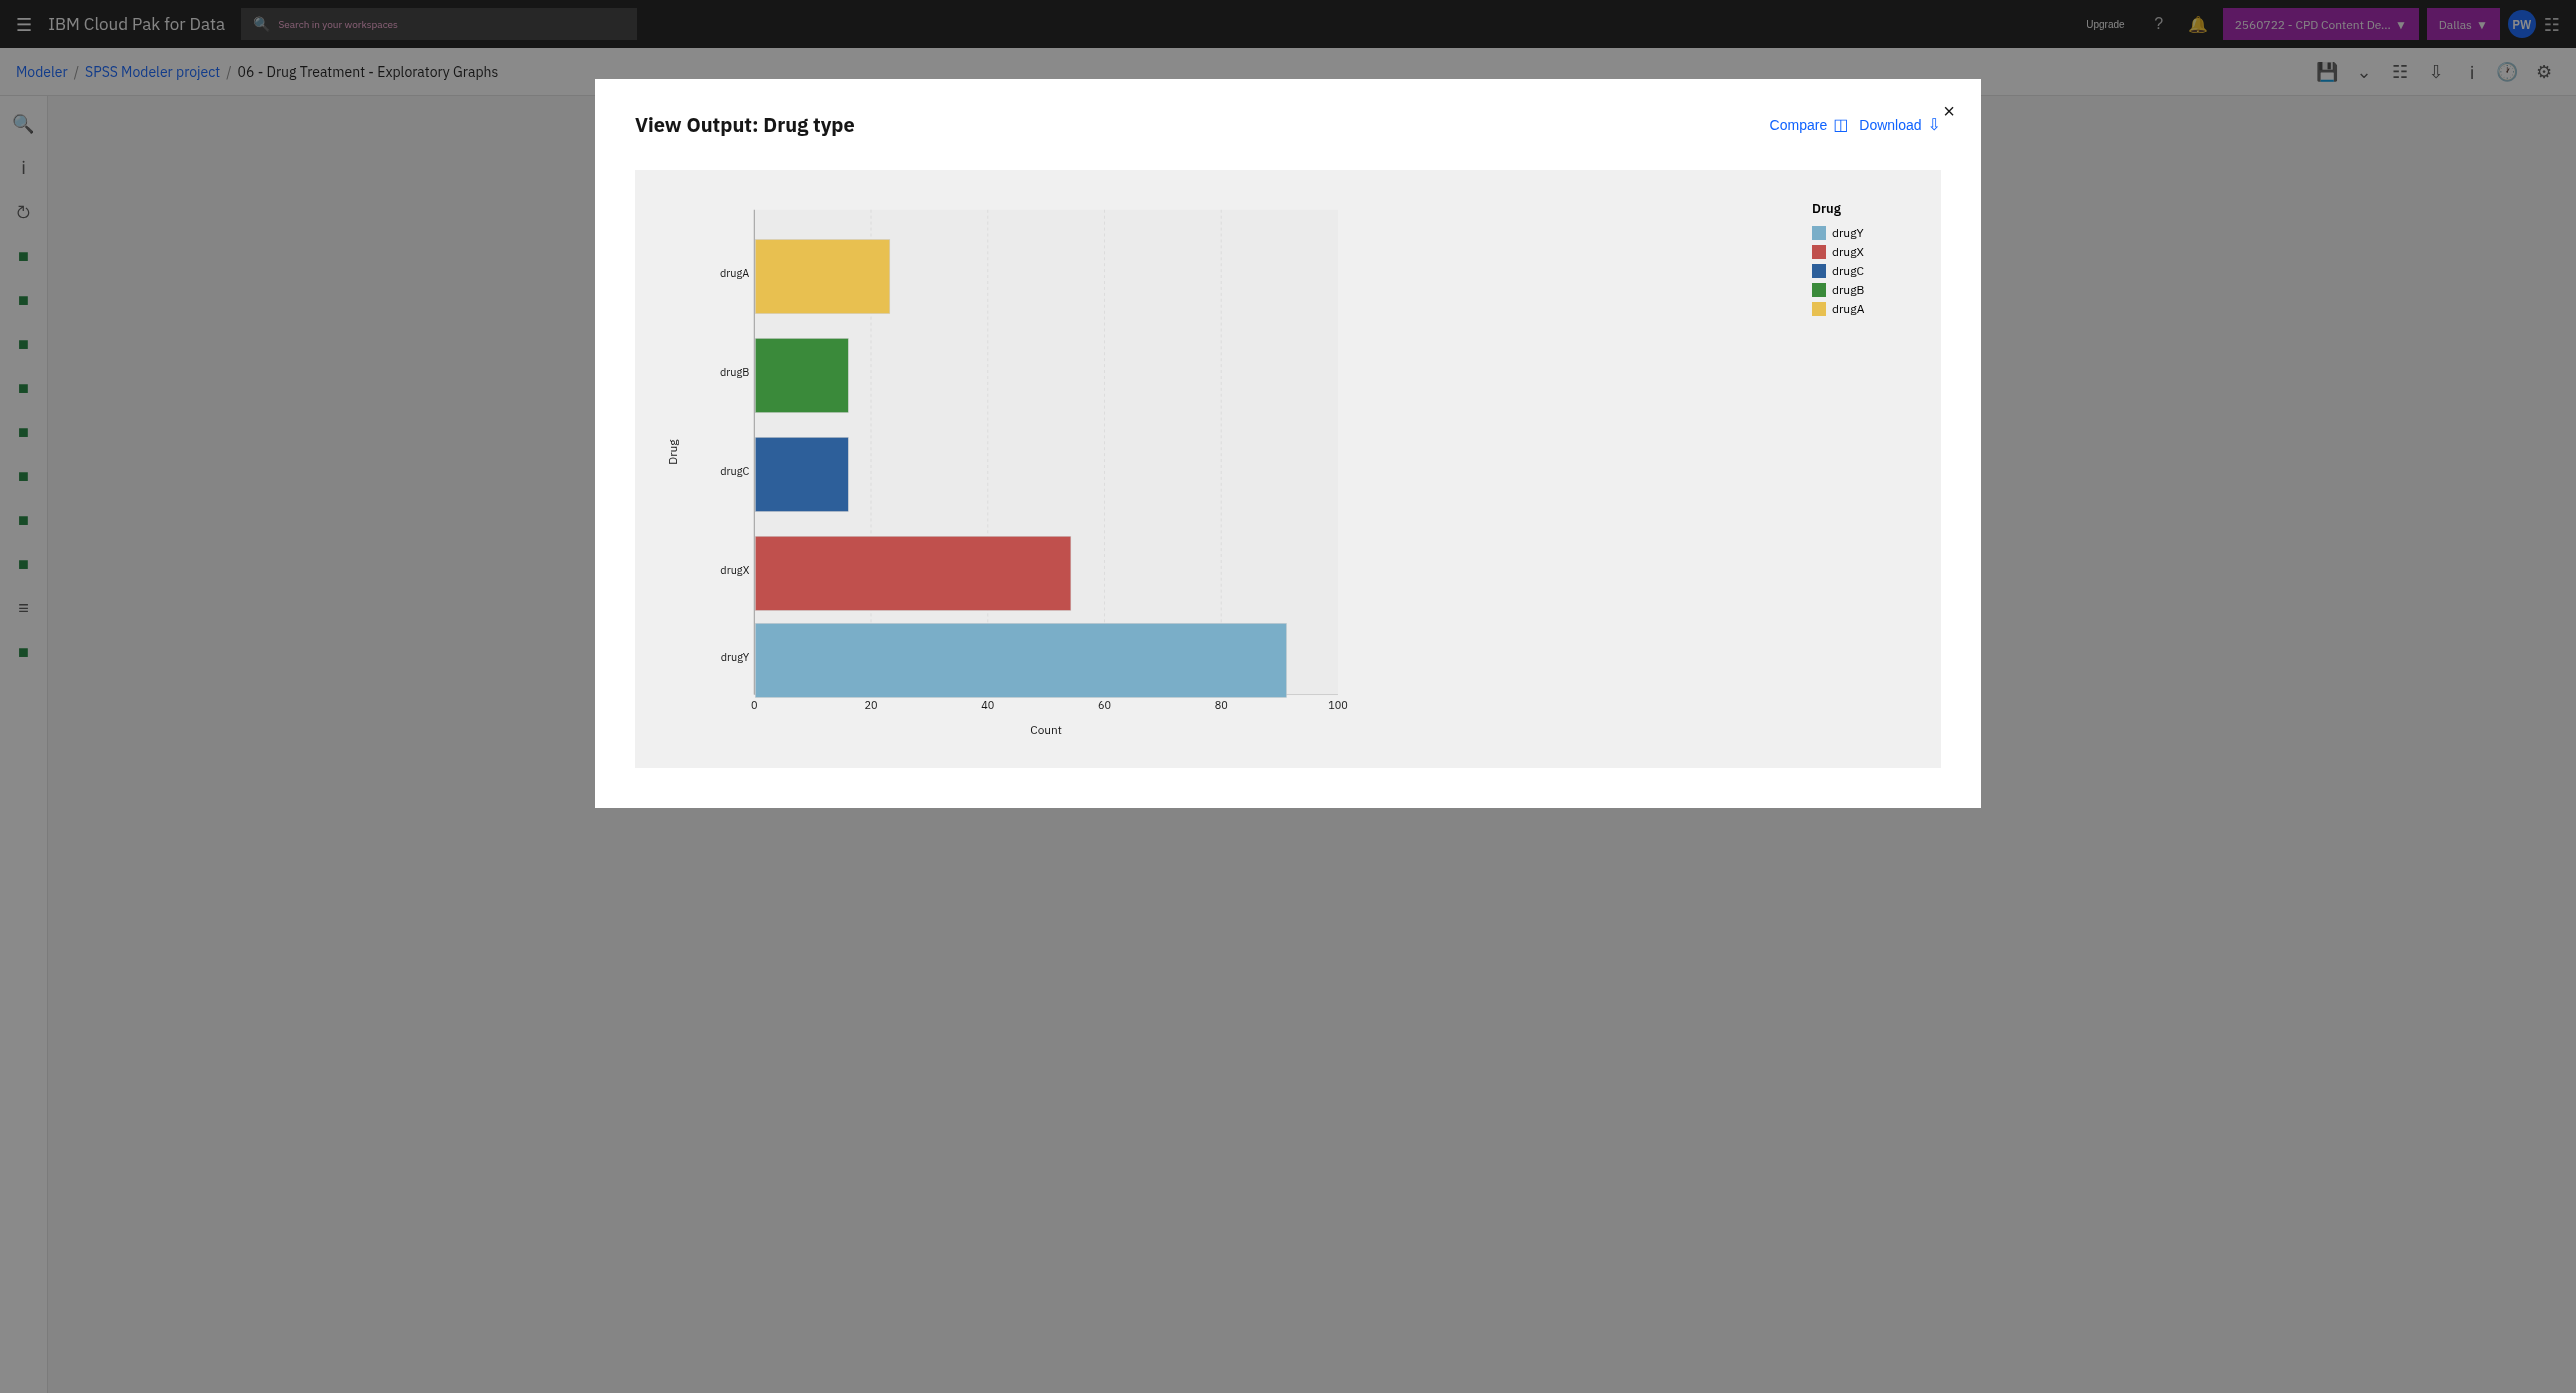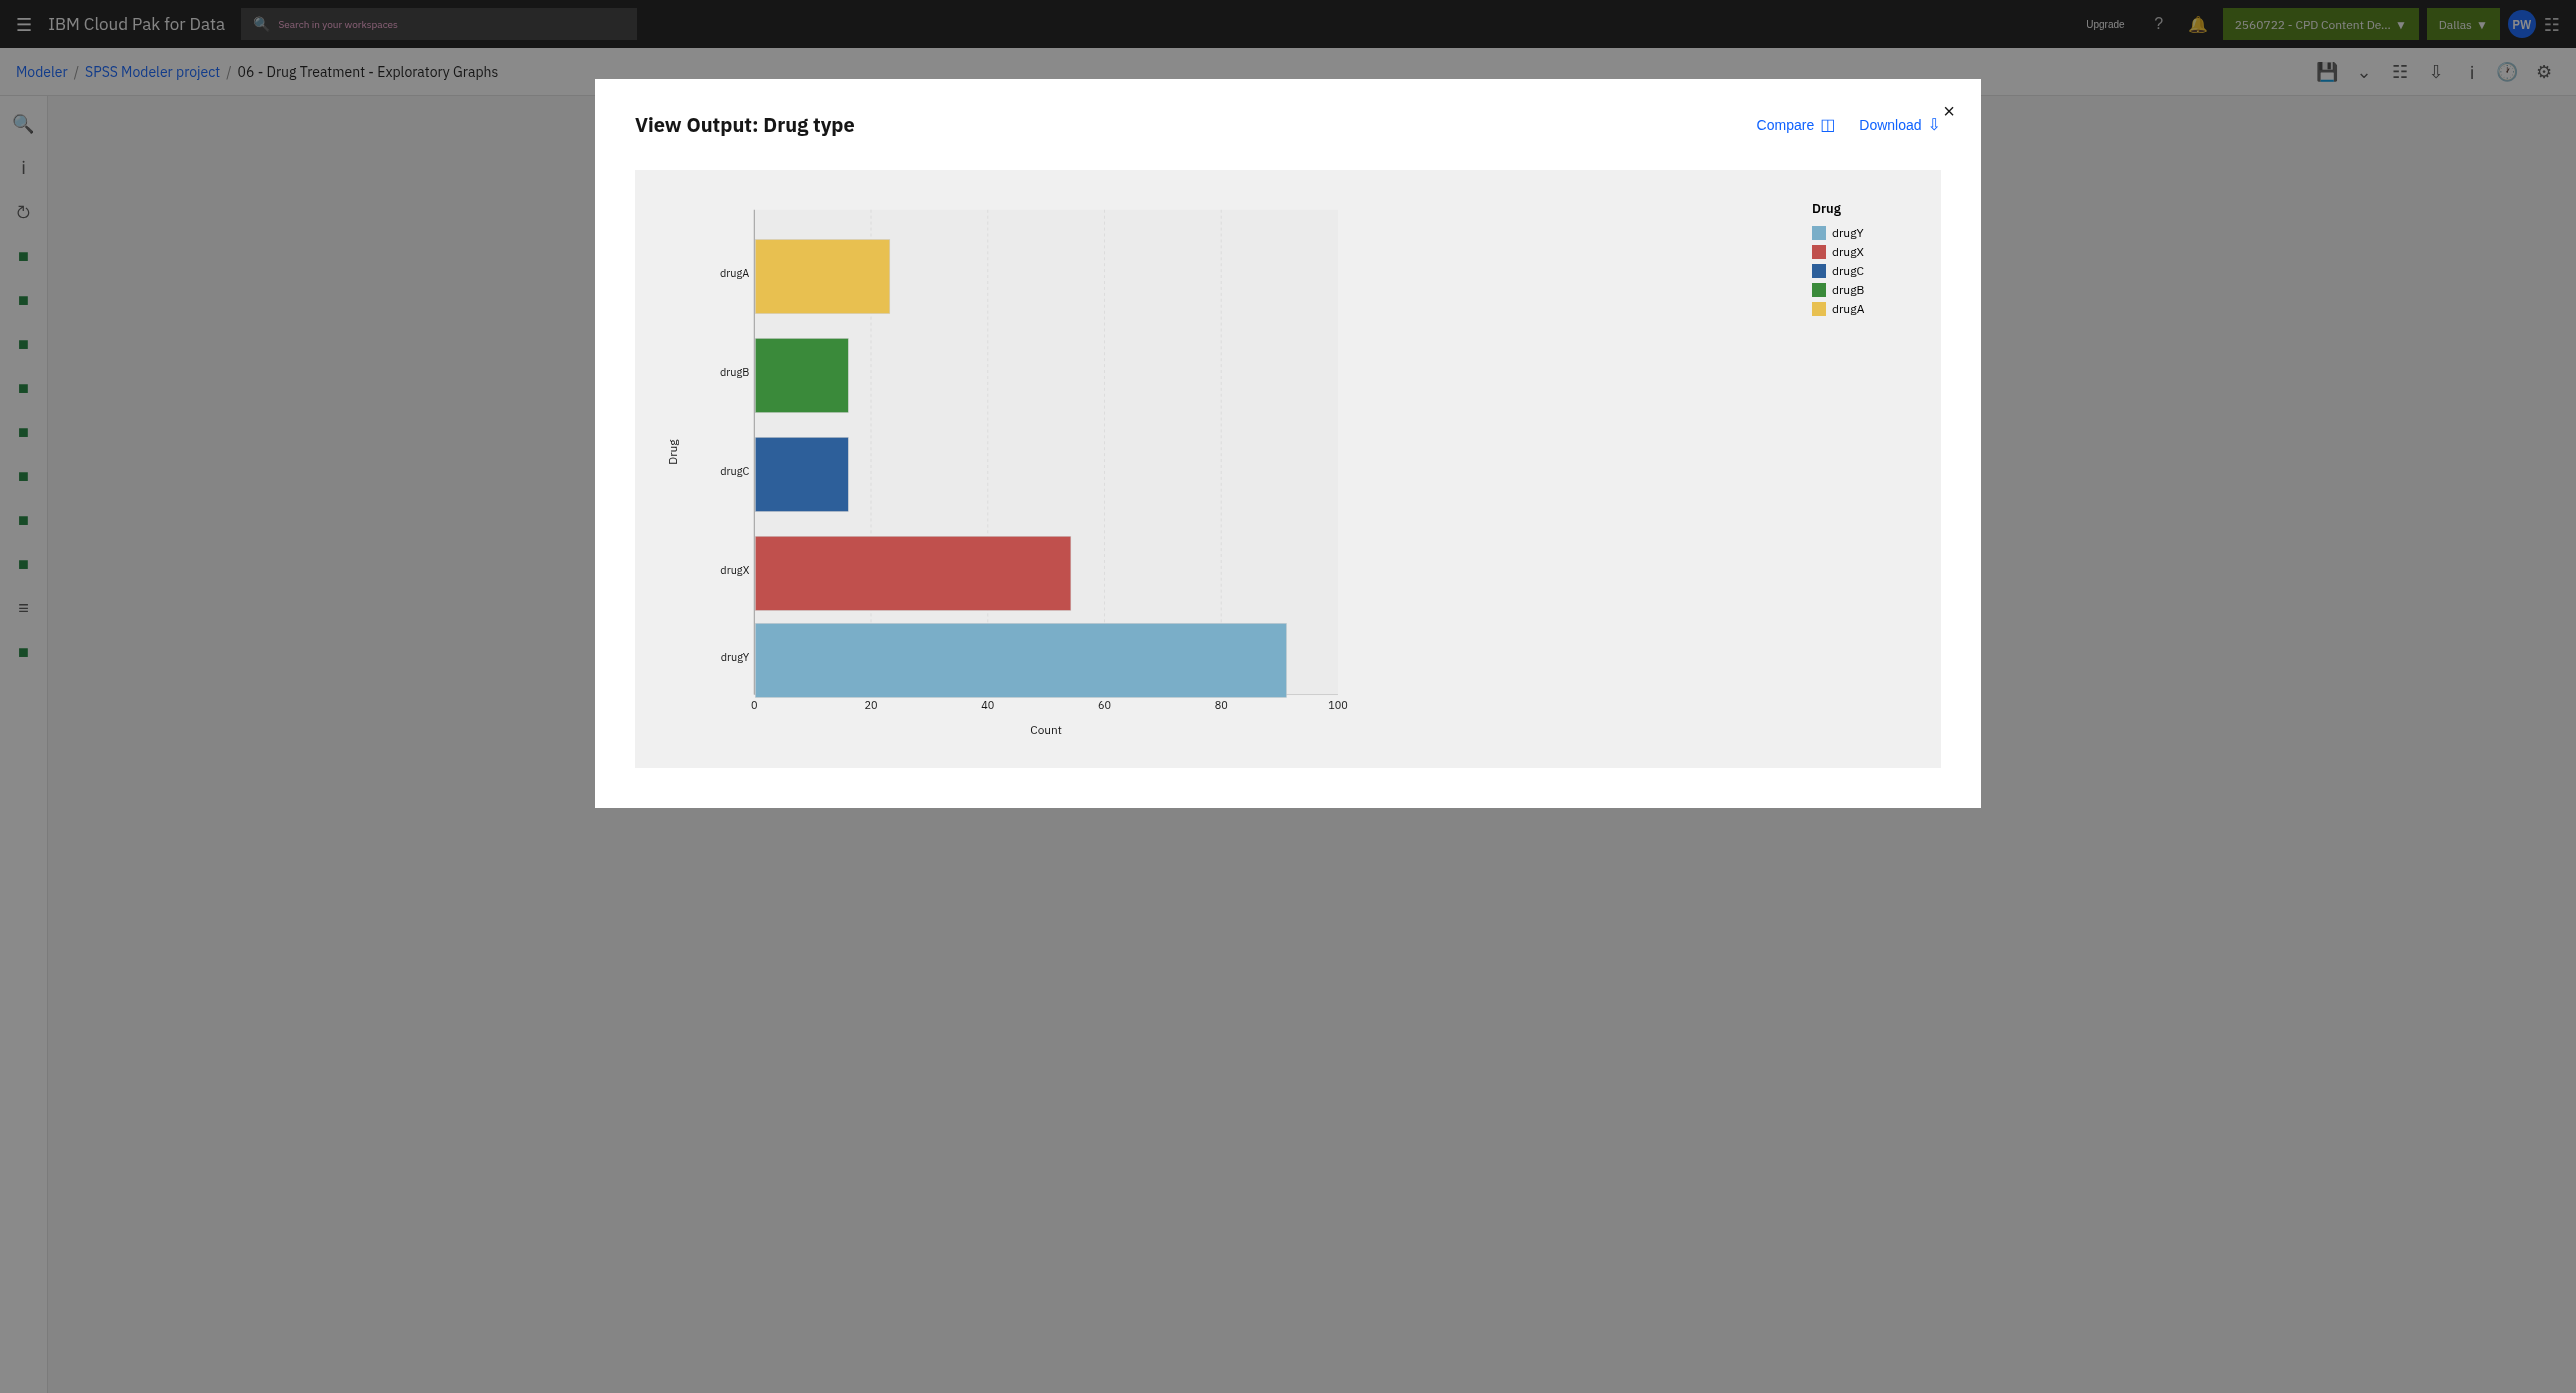--- a/index.html
+++ b/index.html
@@ -34,21 +34,21 @@
       cursor: pointer; padding: 6px 10px; font-size: 10px;
       display: flex; align-items: center; gap: 4px;
     }
     .nav-btn.upgrade { color: #f4f4f4; }
     .nav-icon-btn {
       background: transparent; border: none; color: #c6c6c6;
       cursor: pointer; padding: 6px; font-size: 16px; width: 32px; height: 32px;
       display: flex; align-items: center; justify-content: center;
     }
     .account-chip {
-      background: #4d7c0f; color: #f4f4f4; padding: 4px 12px;
+      background: #a21caf; color: #f4f4f4; padding: 4px 12px;
       font-size: 12px; display: flex; align-items: center; gap: 4px;
       cursor: pointer; white-space: nowrap; height: 32px;
     }
     .avatar {
       width: 28px; height: 28px; border-radius: 50%;
       background: #0f62fe; color: #fff; font-size: 12px; font-weight: 600;
       display: flex; align-items: center; justify-content: center; cursor: pointer;
     }
     .apps-icon { font-size: 18px; cursor: pointer; color: #c6c6c6; }
 
@@ -106,21 +106,21 @@
     }
 
     .modal-header {
       display: flex; align-items: center; justify-content: space-between;
       margin-bottom: 32px;
     }
     .modal-title {
       font-size: 20px; font-weight: 700; color: #161616;
     }
     .modal-actions {
-      display: flex; align-items: center; gap: 24px;
+      display: flex; align-items: center; gap: 11px;
     }
     .modal-action-btn {
       background: transparent; border: none; color: #0f62fe;
       cursor: pointer; font-size: 14px; display: flex; align-items: center; gap: 6px;
     }
     .modal-close {
       background: transparent; border: none; cursor: pointer;
       color: #161616; font-size: 20px; width: 32px; height: 32px;
       display: flex; align-items: center; justify-content: center;
       position: absolute; top: 16px; right: 16px;

